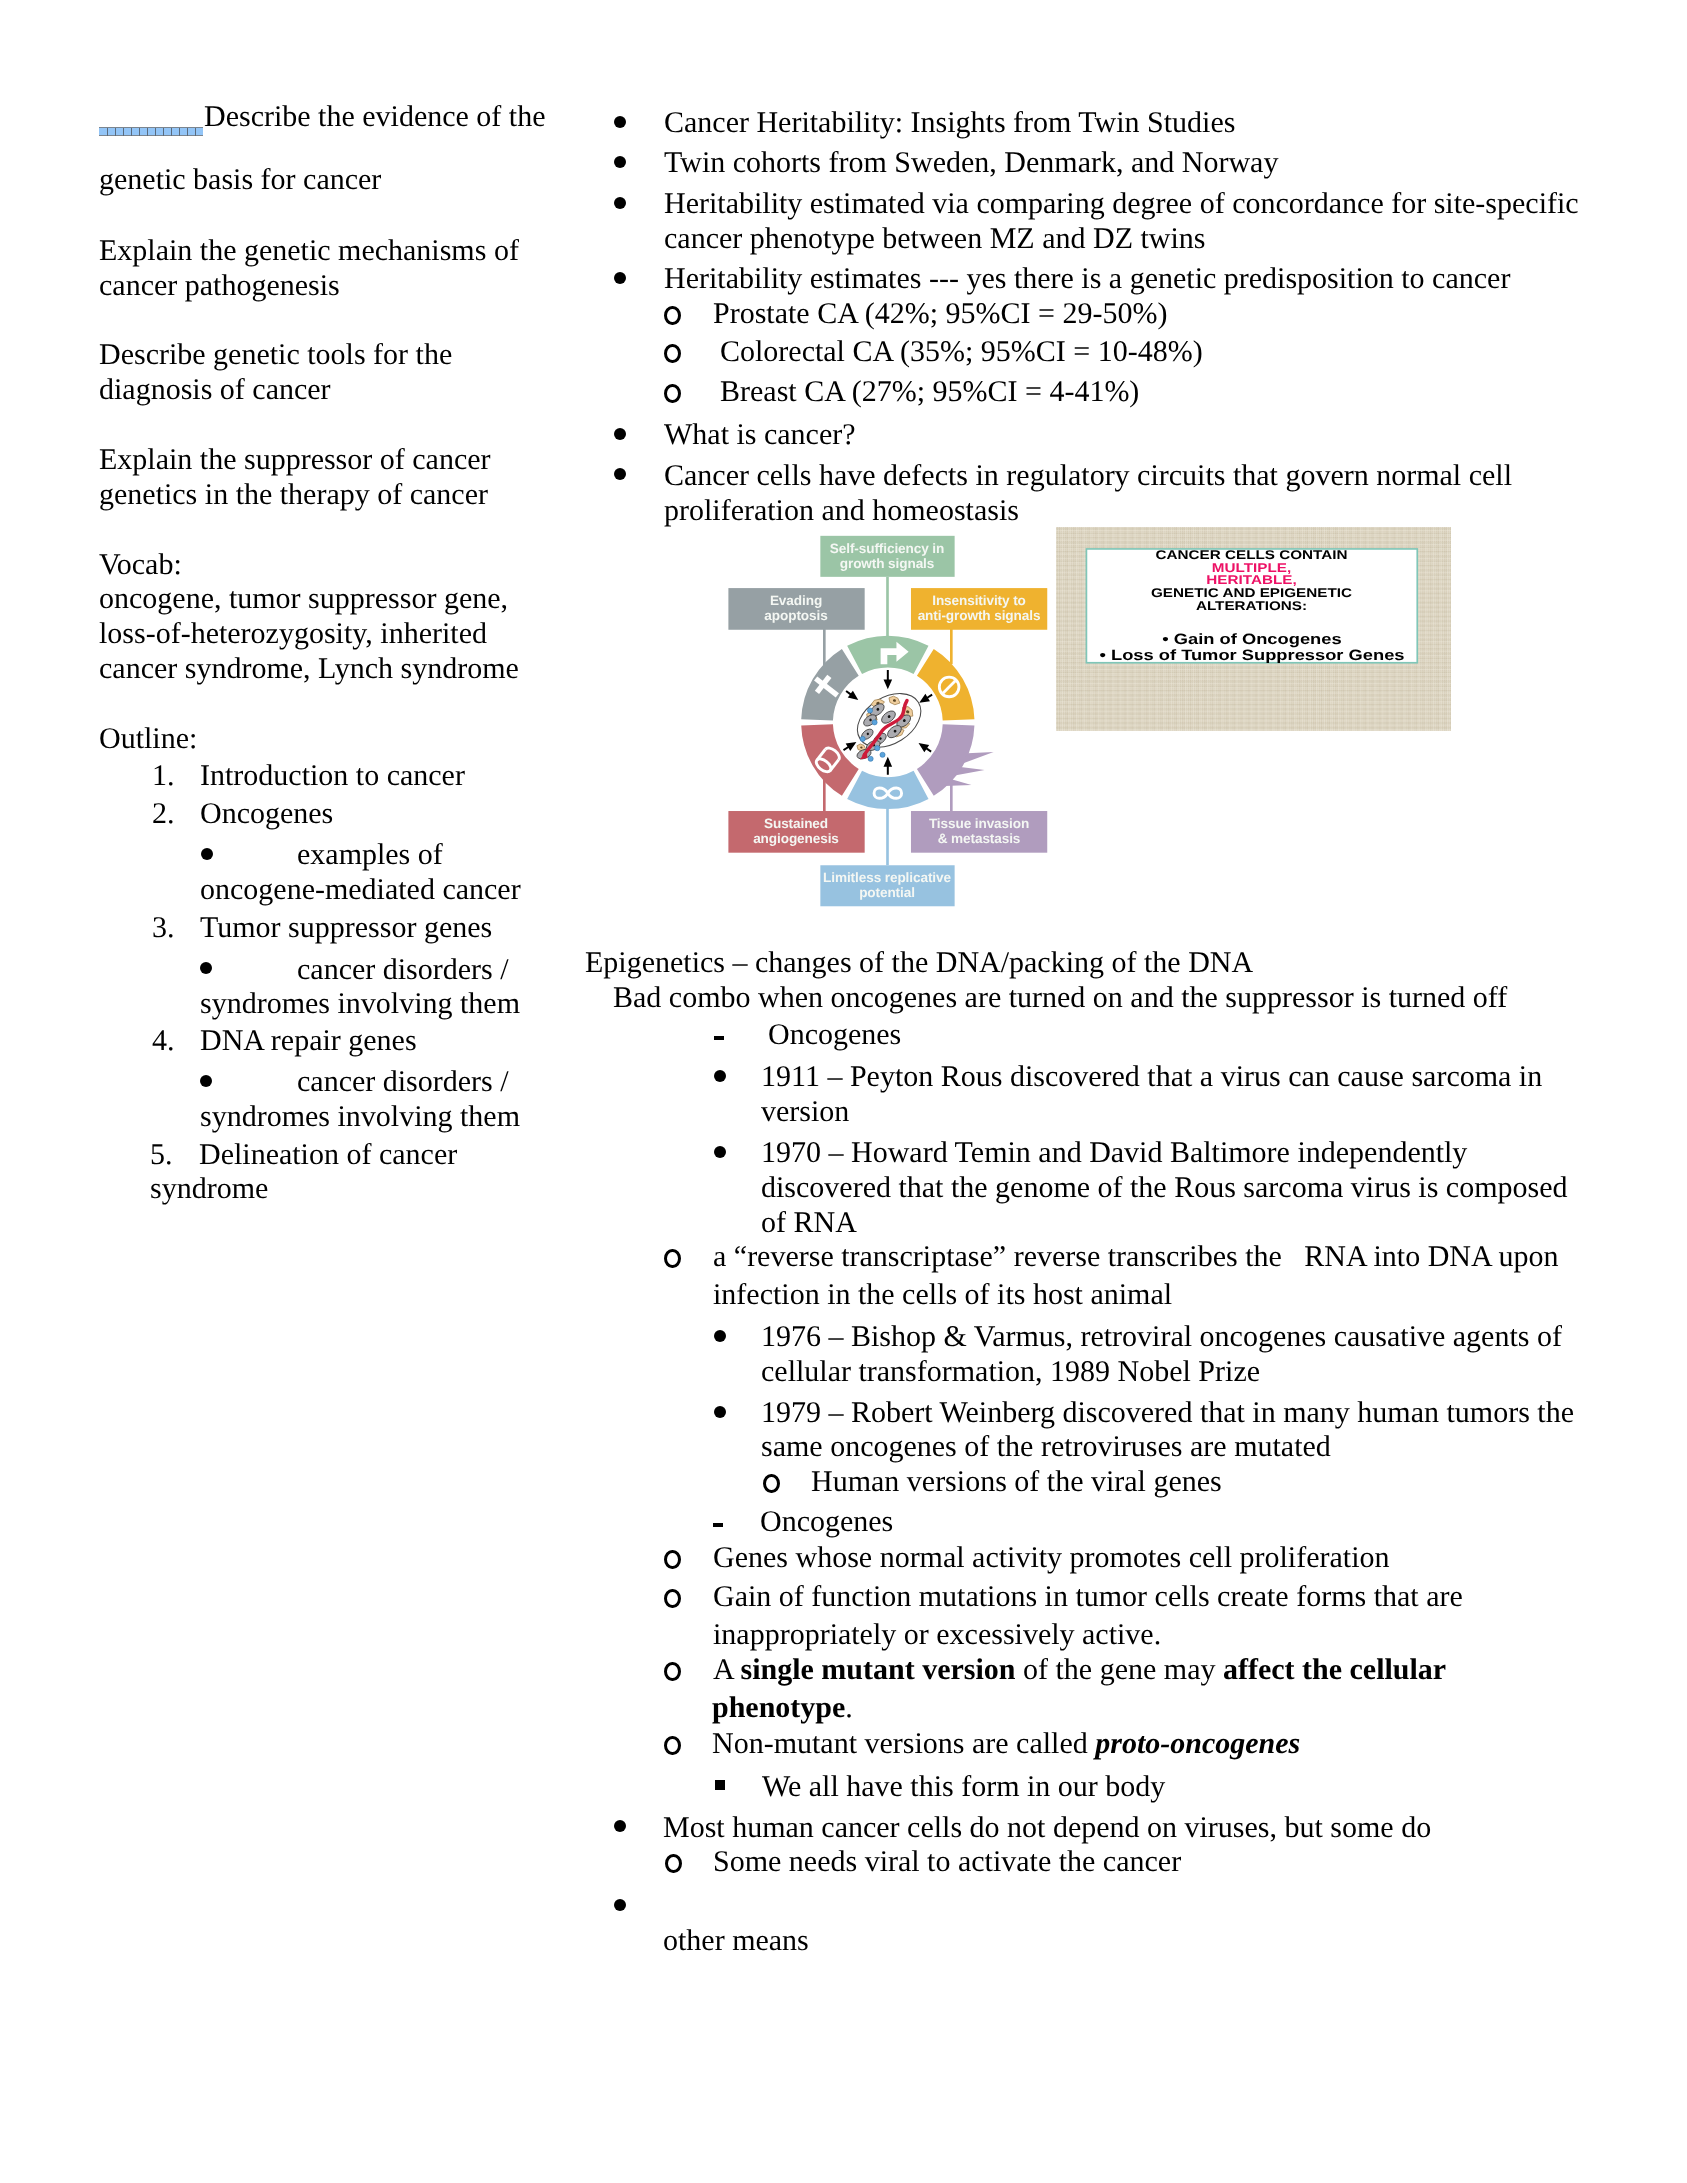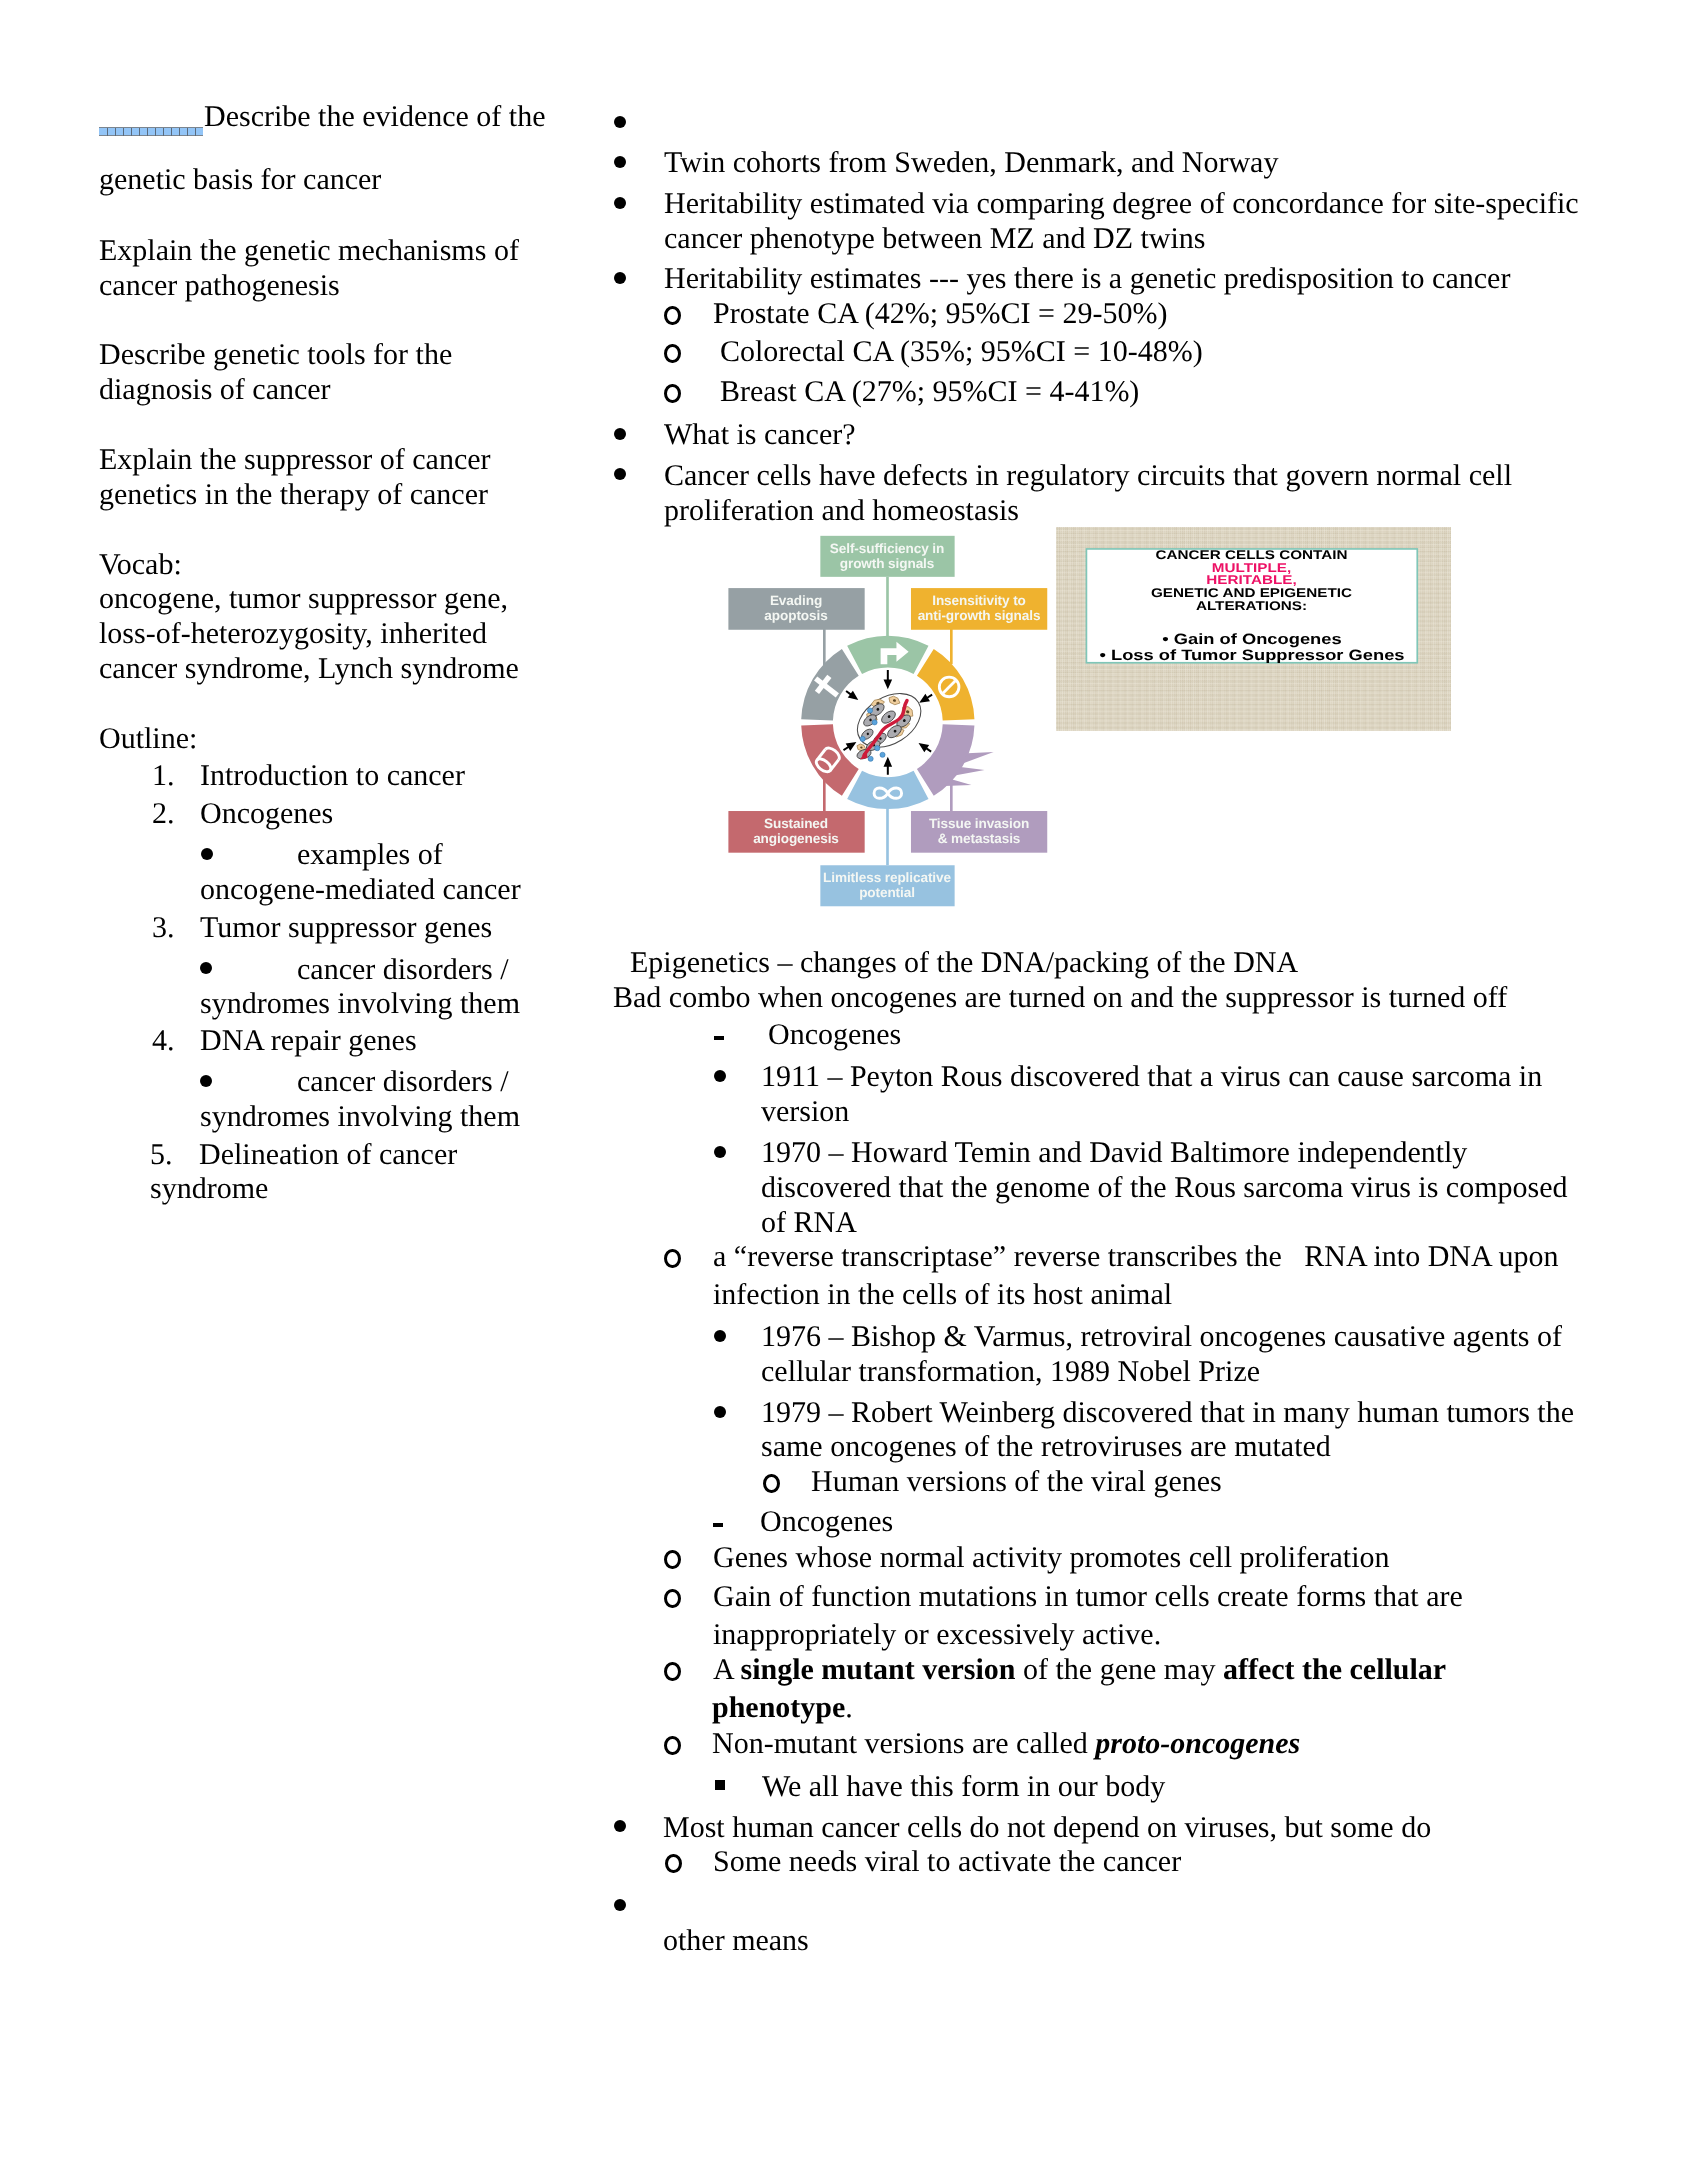--- a/index.html
+++ b/index.html
@@ -65,39 +65,40 @@
 <div class="ln" style="left:200px;top:989px">syndromes involving them</div>
 <div class="ln" style="left:152px;top:1026px">4.</div>
 <div class="ln" style="left:200px;top:1026px">DNA repair genes</div>
 <span class="bul" style="left:200px;top:1075px;width:12.2px;height:12.2px"></span>
 <div class="ln" style="left:297px;top:1067px">cancer disorders /</div>
 <div class="ln" style="left:200px;top:1102px">syndromes involving them</div>
 <div class="ln" style="left:150px;top:1140px">5.</div>
 <div class="ln" style="left:199px;top:1140px">Delineation of cancer</div>
 <div class="ln" style="left:150px;top:1174px">syndrome</div>
 <span class="bul" style="left:614px;top:116px;width:12.2px;height:12.2px"></span>
+<div class="ln" style="left:664px;top:108px">Cancer Heritability: Insights from Twin Studies</div>
 <span class="bul" style="left:614px;top:156px;width:12.2px;height:12.2px"></span>
 <div class="ln" style="left:664px;top:148px">Twin cohorts from Sweden, Denmark, and Norway</div>
 <span class="bul" style="left:614px;top:197px;width:12.2px;height:12.2px"></span>
 <div class="ln" style="left:664px;top:189px">Heritability estimated via comparing degree of concordance for site-specific</div>
 <div class="ln" style="left:664px;top:224px">cancer phenotype between MZ and DZ twins</div>
 <span class="bul" style="left:614px;top:272px;width:12.2px;height:12.2px"></span>
 <div class="ln" style="left:664px;top:264px">Heritability estimates --- yes there is a genetic predisposition to cancer</div>
 <span style="position:absolute;left:664px;top:306px;width:10.5px;height:13.2px;border:3.1px solid #000;border-radius:50%;box-sizing:content-box"></span>
 <div class="ln" style="left:713px;top:299px">Prostate CA (42%; 95%CI = 29-50%)</div>
 <span style="position:absolute;left:664px;top:344px;width:10.5px;height:13.2px;border:3.1px solid #000;border-radius:50%;box-sizing:content-box"></span>
 <div class="ln" style="left:720px;top:337px">Colorectal CA (35%; 95%CI = 10-48%)</div>
 <span style="position:absolute;left:664px;top:384px;width:10.5px;height:13.2px;border:3.1px solid #000;border-radius:50%;box-sizing:content-box"></span>
 <div class="ln" style="left:720px;top:377px">Breast CA (27%; 95%CI = 4-41%)</div>
 <span class="bul" style="left:614px;top:428px;width:12.2px;height:12.2px"></span>
 <div class="ln" style="left:664px;top:420px">What is cancer?</div>
 <span class="bul" style="left:614px;top:468px;width:12.2px;height:12.2px"></span>
 <div class="ln" style="left:664px;top:461px">Cancer cells have defects in regulatory circuits that govern normal cell</div>
 <div class="ln" style="left:664px;top:496px">proliferation and homeostasis</div>
-<div class="ln" style="left:630px;top:948px">Epigenetics – changes of the DNA/packing of the DNA</div>
+<div class="ln" style="left:585px;top:948px">Epigenetics – changes of the DNA/packing of the DNA</div>
 <div class="ln" style="left:613px;top:983px">Bad combo when oncogenes are turned on and the suppressor is turned off</div>
 <span class="sq" style="left:714px;top:1036px;width:10px;height:3.6px"></span>
 <div class="ln" style="left:768px;top:1020px">Oncogenes</div>
 <span class="bul" style="left:714px;top:1070px;width:12.2px;height:12.2px"></span>
 <div class="ln" style="left:761px;top:1062px">1911 – Peyton Rous discovered that a virus can cause sarcoma in</div>
 <div class="ln" style="left:761px;top:1097px">version</div>
 <span class="bul" style="left:714px;top:1146px;width:12.2px;height:12.2px"></span>
 <div class="ln" style="left:761px;top:1138px">1970 – Howard Temin and David Baltimore independently</div>
 <div class="ln" style="left:761px;top:1173px">discovered that the genome of the Rous sarcoma virus is composed</div>
 <div class="ln" style="left:761px;top:1208px">of RNA</div>

